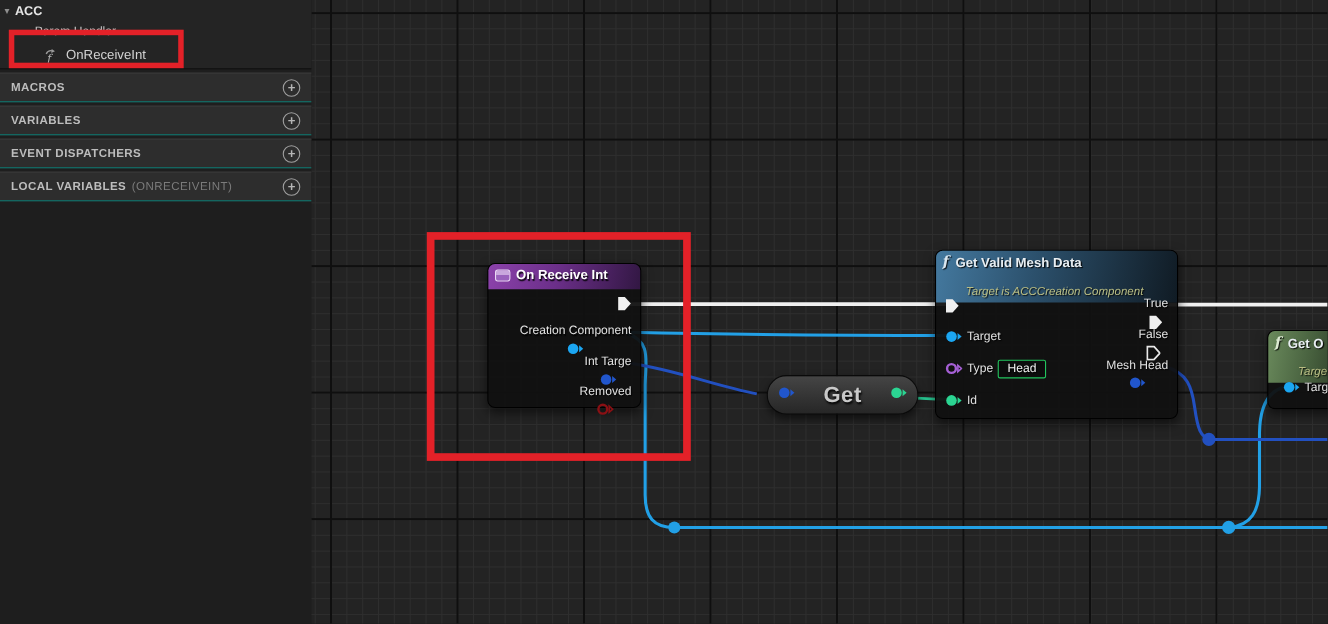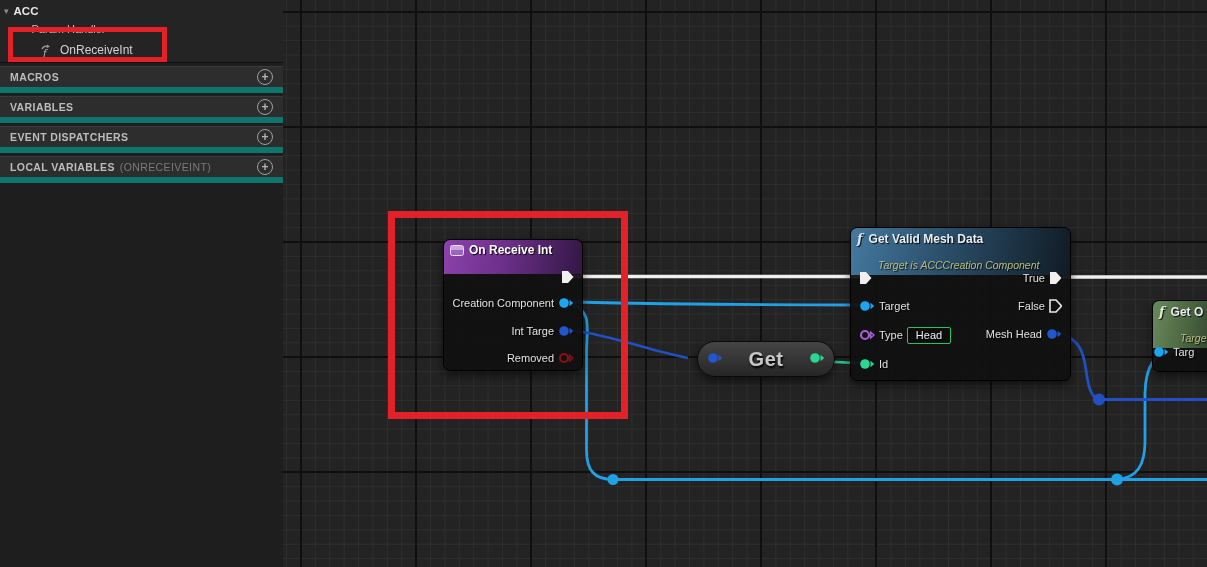--- a/index.html
+++ b/index.html
@@ -17,60 +17,60 @@
       linear-gradient(to bottom,#2e2e2e 1px,transparent 1px);
     background-size:115px 115px,115px 115px,14.4px 14.4px,14.4px 14.4px;
     background-position:17px 0,0 11px,3.1px 0,0 11.3px;}
 
   .wires{position:absolute;left:0;top:0;width:1207px;height:567px;z-index:2;pointer-events:none;}
 
   
   .node{position:absolute;z-index:3;background:rgba(17,17,17,.95);
     border:1px solid #000;border-radius:7px;
     box-shadow:0 4px 10px rgba(0,0,0,.55);}
-  .hdr{display:flex;align-items:center;gap:5px;padding:3px 8px 17px 6px;
+  .hdr{display:flex;align-items:center;gap:5px;padding:3px 8px 6px 6px;
     border-radius:6px 6px 0 0;color:#fff;font-size:12px;font-weight:bold;
     text-shadow:1px 1px 1px rgba(0,0,0,.9);white-space:nowrap;}
   .hdr-purple{background:linear-gradient(100deg,var(--header-purple-a) 0%,#6b2f89 45%,var(--header-purple-b) 100%);}
   .hdr2{padding:3px 8px 4px 6px;border-radius:6px 6px 0 0;white-space:nowrap;}
   .hdr-blue{background:linear-gradient(100deg,var(--header-blue-a) 0%,#2c516d 40%,var(--header-blue-b) 100%);}
   .hdr-green{background:linear-gradient(100deg,var(--header-green-a) 0%,#47603e 45%,var(--header-green-b) 100%);}
   .hdr-line1{display:flex;align-items:center;gap:6px;color:#e8eef2;font-size:12px;
     font-weight:bold;text-shadow:1px 1px 1px rgba(0,0,0,.9);}
   .hdr-sub{font-size:10.5px;font-style:italic;color:var(--subtitle-olive);
     padding-left:21px;margin-top:13px;text-shadow:1px 1px 1px rgba(0,0,0,.8);}
   .fico{font-family:"DejaVu Serif","Liberation Serif",serif;font-style:italic;
     font-weight:bold;font-size:13px;color:#d9e6ef;}
   .evt-ico{display:inline-block;width:14px;height:11px;border:1.5px solid #ead9f5;
     border-radius:2.5px;background:linear-gradient(#c9a7dd 0 45%,#9a63bd 45% 100%);}
 
   .prow{position:absolute;height:16px;display:flex;align-items:center;gap:4px;
     color:#e2e2e2;font-size:11px;text-shadow:1px 1px 1px #000;white-space:nowrap;}
-  .prow.out{flex-direction:row;}
+  .prow.out{flex-direction:column;}
   .prow svg{flex:none;}
   .typebox{display:inline-block;border:1px solid #22c55e;border-radius:2px;
     color:#f0f0f0;font-size:11px;padding:1px 8px 2px 8px;background:rgba(0,0,0,.25);text-align:center;}
 
   
   .pill{position:absolute;z-index:3;border-radius:18px;
     background:linear-gradient(#454545,#262626);border:1px solid #0a0a0a;
     box-shadow:0 4px 8px rgba(0,0,0,.55);display:flex;align-items:center;justify-content:center;}
   .pill-label{font-size:20px;font-weight:bold;color:#c9c9c9;text-shadow:1px 2px 2px #000;letter-spacing:.5px;}
   .pill .pin-abs{position:absolute;top:50%;transform:translateY(-50%);}
 
   
   .sidebar{position:absolute;left:0;top:0;width:283px;height:567px;background:#1e1e1e;z-index:5;}
   .tree{position:absolute;left:0;top:0;width:283px;height:63px;background:#242424;border-bottom:1px solid #101010;}
   .trow{display:flex;align-items:center;gap:5px;color:#cfcfcf;}
   .trow.root{position:absolute;left:4px;top:2px;height:17px;font-weight:bold;font-size:11.5px;color:#e6e6e6;}
   .caret{color:#8f8f8f;font-size:9px;}
   .trow.group{position:absolute;left:22px;top:21px;height:16px;font-size:11px;color:#c4c4c4;}
   .trow.fn{position:absolute;left:40px;top:41px;height:18px;font-size:12px;color:#d2d2d2;}
   .sect{position:absolute;left:0;width:283px;height:27px;background:#2d2d2d;
-    border-top:1px solid #3a3a3a;border-bottom:6px solid #0f766e;
+    border-top:1px solid #3a3a3a;border-bottom:1px solid #0f766e;
     display:flex;align-items:center;padding:0 10px;}
   .sect-label{font-size:10.5px;font-weight:bold;color:#bdbdbd;letter-spacing:.4px;}
   .sect-suffix{font-size:10.5px;color:#7b7b7b;margin-left:5px;letter-spacing:.4px;}
   .addbtn{margin-left:auto;width:16px;height:16px;border:1px solid #a0a0a0;border-radius:50%;
     color:#b5b5b5;font-size:12px;line-height:14px;text-align:center;font-weight:bold;}
 
   
   .annot{position:absolute;z-index:10;border-style:solid;border-color:var(--annotation-red);}
 </style>
 </head>
@@ -200,21 +200,21 @@
   </div>
 
   <div class="node" style="left:1152px;top:300px;width:90px;height:72px;">
     <div class="hdr2 hdr-green">
       <div class="hdr-line1">
         <span class="fico" style="color:#dcead2;">f</span>
         <span>Get O</span>
       </div>
       <div class="hdr-sub">Targe</div>
     </div>
-    <div class="prow" style="top:43px;left:0;">
+    <div class="prow" style="top:43px;left:13px;">
       <svg width="16" height="12" viewBox="0 0 16 12">
           <circle cx="6" cy="6" r="4.8" fill="var(--pin-cyan)"></circle>
           <path d="M11.5 2.8 L15.2 6 L11.5 9.2 Z" fill="var(--pin-cyan)"></path>
         </svg>
       <span>Targ</span>
     </div>
   </div>
 
   <div class="sidebar">
     <div class="tree">

